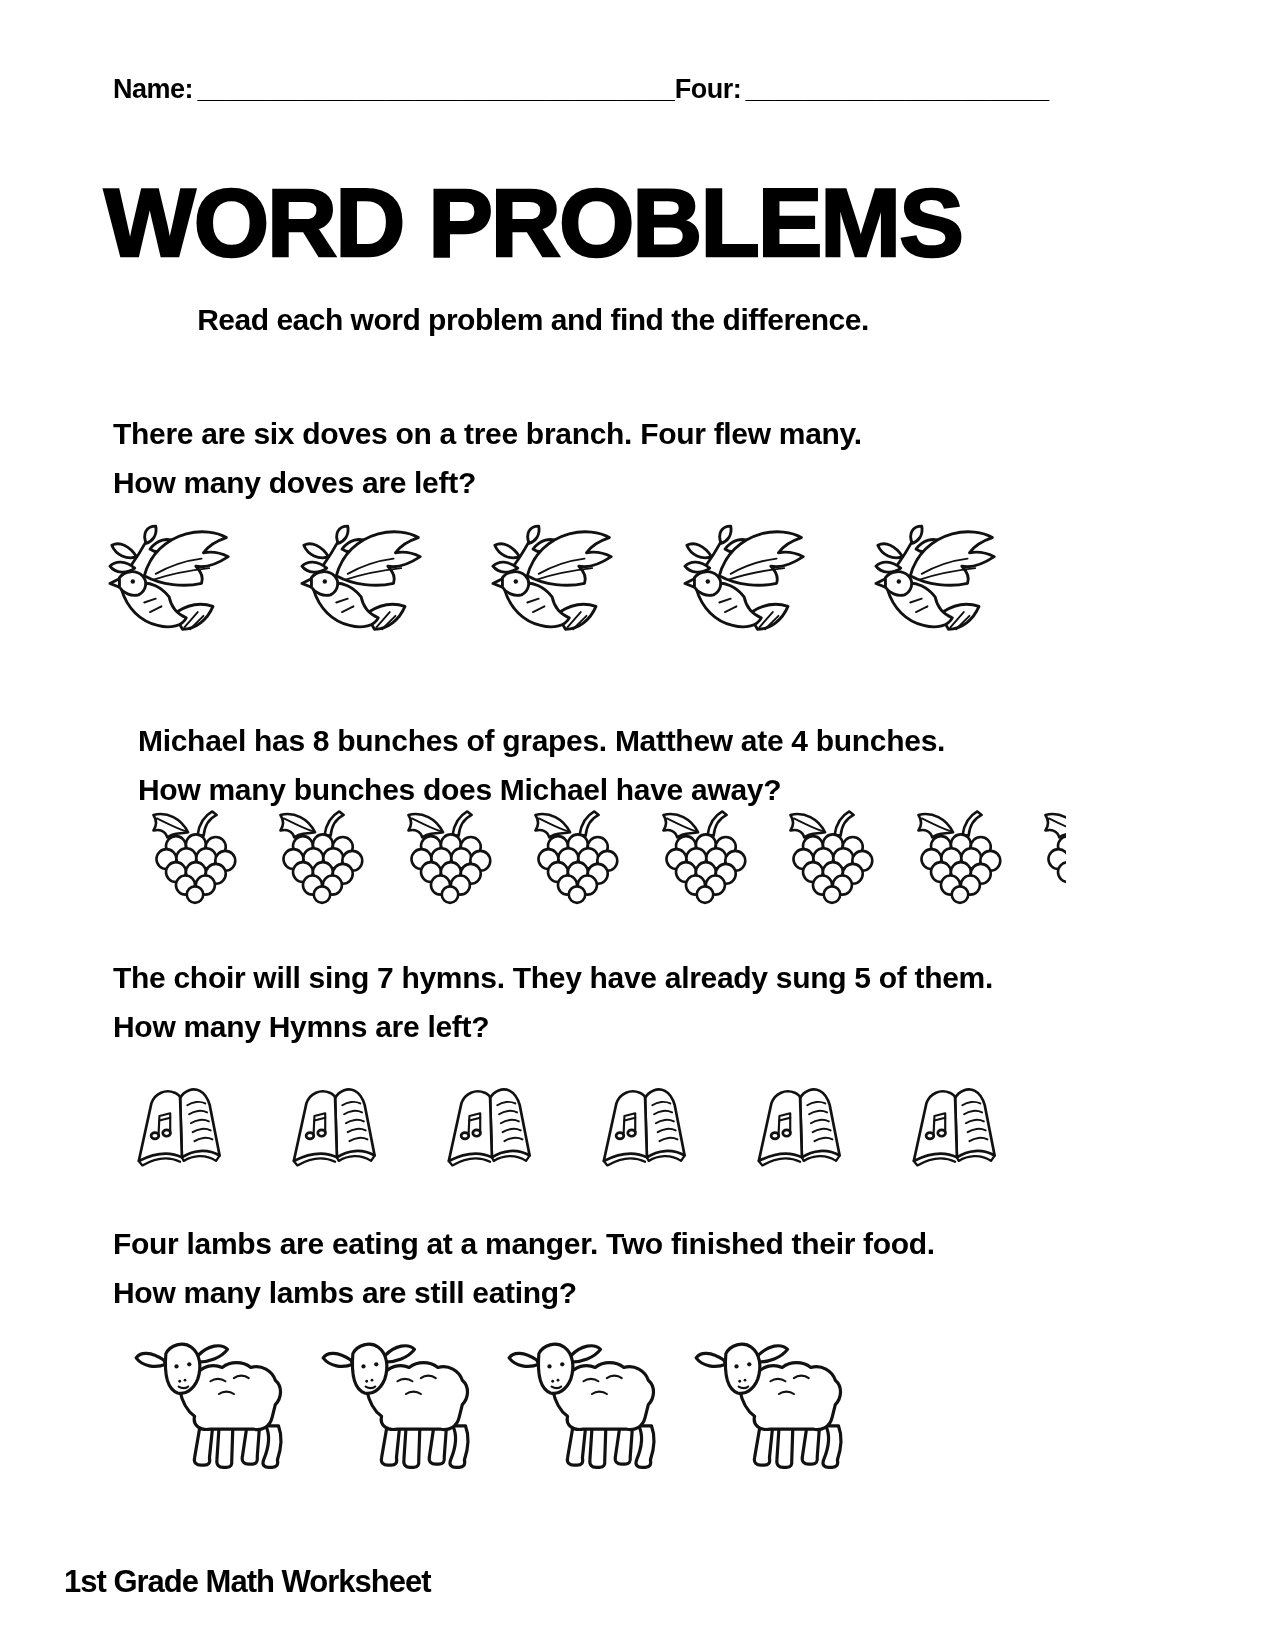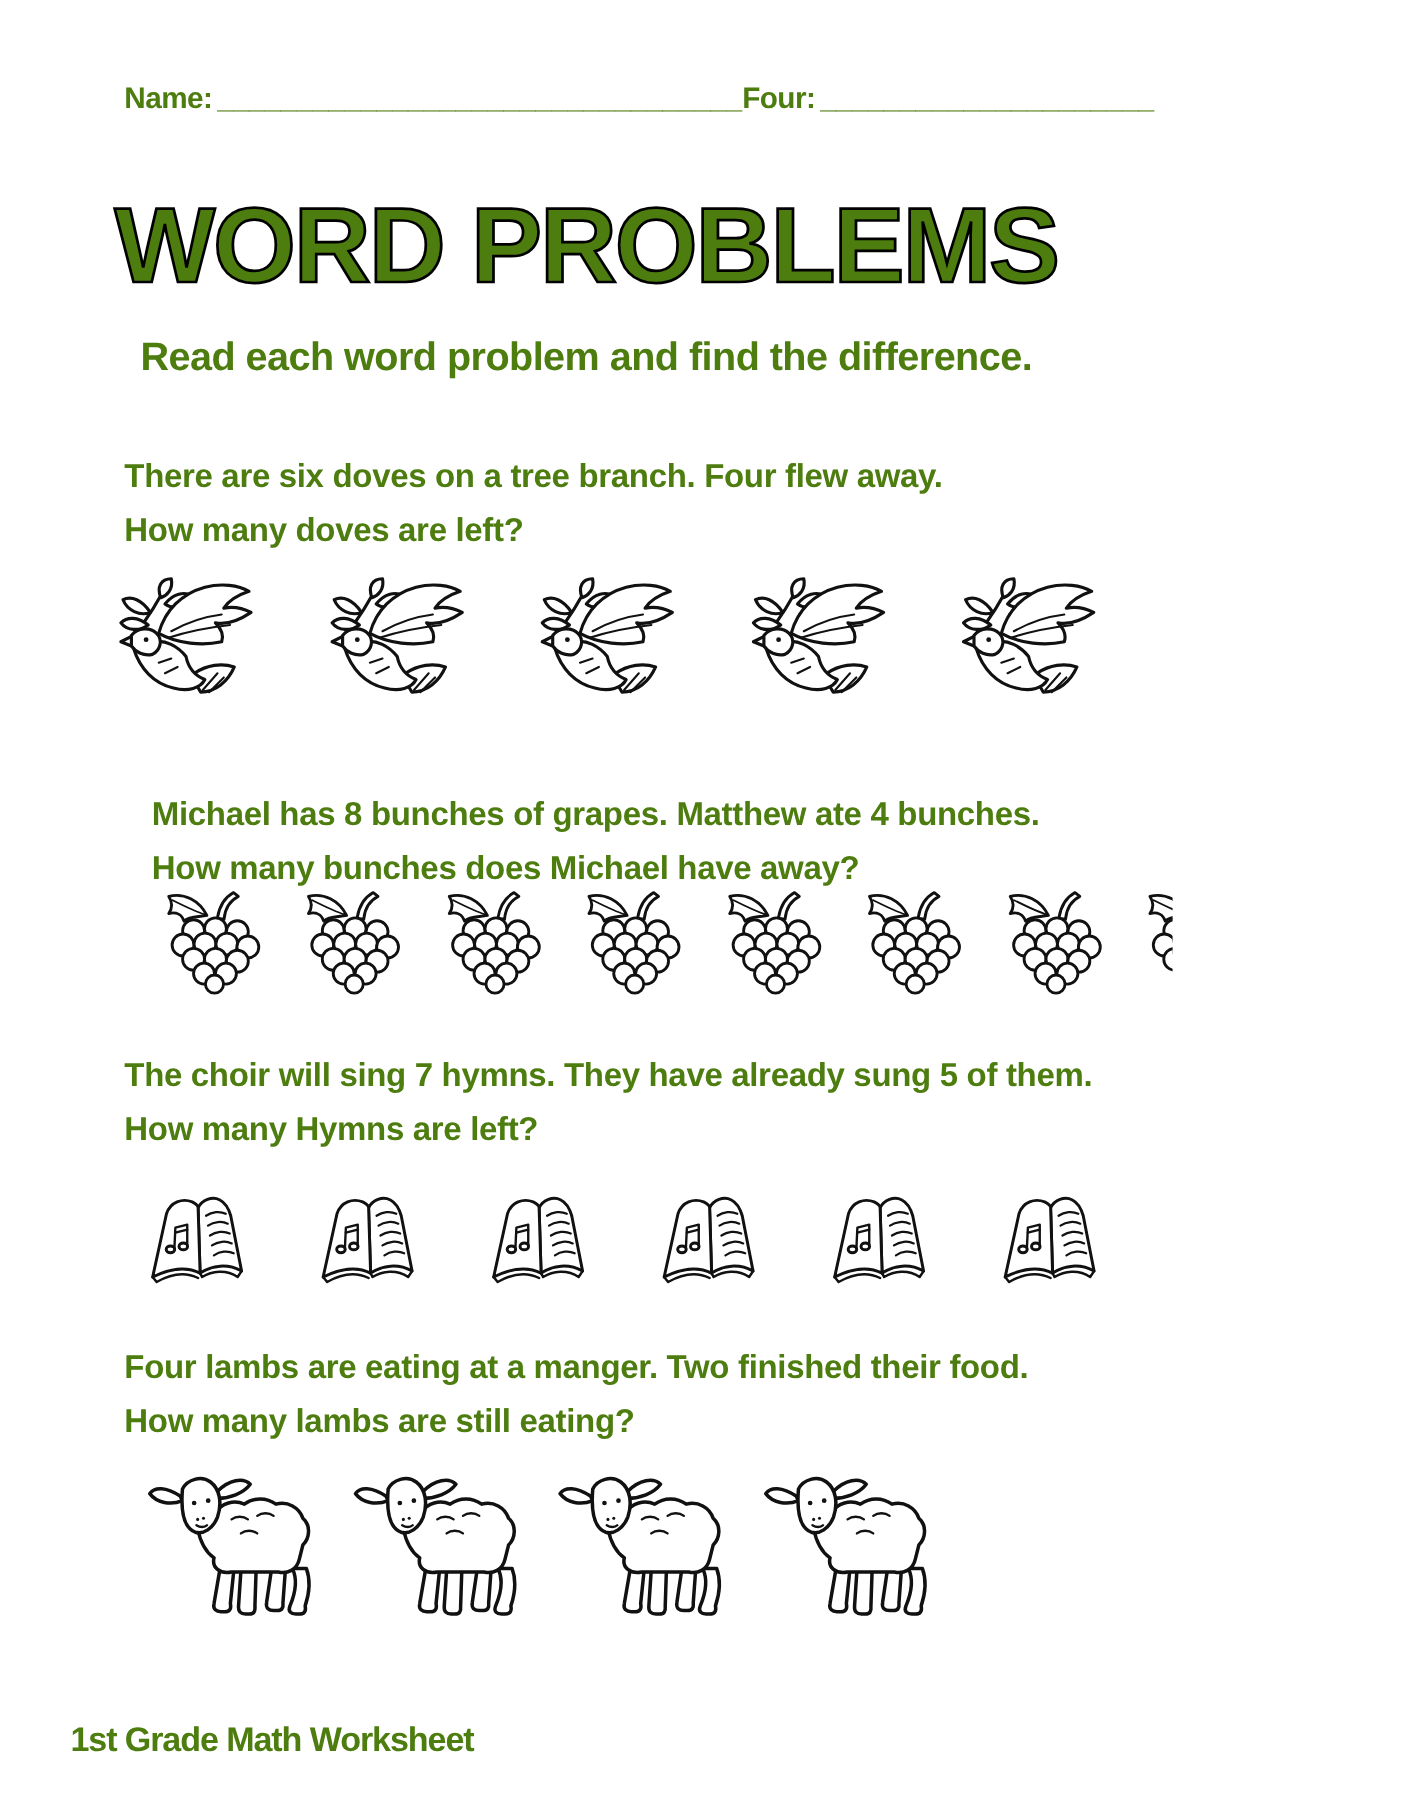--- a/index.html
+++ b/index.html
@@ -1,33 +1,33 @@
 <!DOCTYPE html>
 <html><head>
 <meta charset="utf-8">
 <style>
   html,body{margin:0;padding:0;background:#fff;}
   .page{
-    position:relative;width:1066px;height:1650px;background:#fff;color:#4d7c0f;
+    position:relative;width:1066px;height:1650px;background:#fff;color:#000000;
     font-family:"Liberation Sans",sans-serif;overflow:hidden;
   }
   
   .hdr{position:absolute;top:74px;left:113px;right:88px;display:flex;justify-content:space-between;}
   .field{white-space:nowrap;}
   .label{font-size:27px;font-weight:bold;letter-spacing:-0.5px;}
   .blank{font-size:26px;font-weight:bold;letter-spacing:0;}
   
   .title{
     position:absolute;top:172px;left:0;width:100%;margin:0;text-align:center;
     font-size:97px;font-weight:bold;letter-spacing:-2px;line-height:1.05;
     -webkit-text-stroke:2.5px #000;
   }
   .subtitle{
     position:absolute;top:303px;left:0;width:100%;margin:0;text-align:center;
-    font-size:36px;font-weight:bold;letter-spacing:-0.5px;
+    font-size:30px;font-weight:bold;letter-spacing:-0.5px;
   }
   
   .ptext{position:absolute;left:113px;margin:0;font-size:30px;font-weight:bold;
     letter-spacing:-0.3px;line-height:1.62;}
   .pline{display:block;}
   .p1 .ptext{top:410px;}
   .p2 .ptext{top:717px;margin-left:25px;}
   .p3 .ptext{top:954px;}
   .p4 .ptext{top:1220px;}
   .icon-row{position:absolute;display:flex;justify-content:space-between;align-items:flex-end;}
@@ -145,21 +145,21 @@
       <span class="label">Four:</span>
       <span class="blank">_____________________</span>
     </div>
   </div>
 
   <h1 class="title">WORD PROBLEMS</h1>
   <p class="subtitle">Read each word problem and find the difference.</p>
 
   <section class="p1">
     <p class="ptext">
-      <span class="pline">There are six doves on a tree branch. Four flew away.</span>
+      <span class="pline">There are six doves on a tree branch. Four flew many.</span>
       <span class="pline">How many doves are left?</span>
     </p>
     <div class="icon-row row-doves">
         <svg>
           <use href="#dove-icon"></use>
         </svg>
         <svg>
           <use href="#dove-icon"></use>
         </svg>
         <svg>

